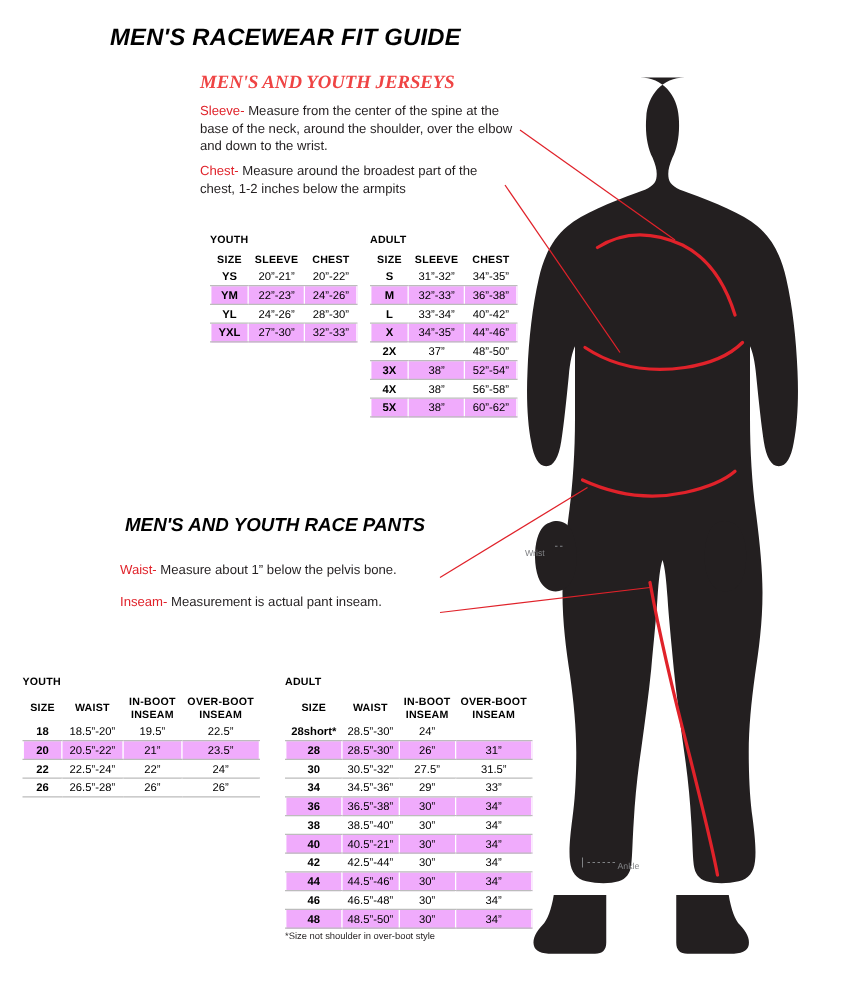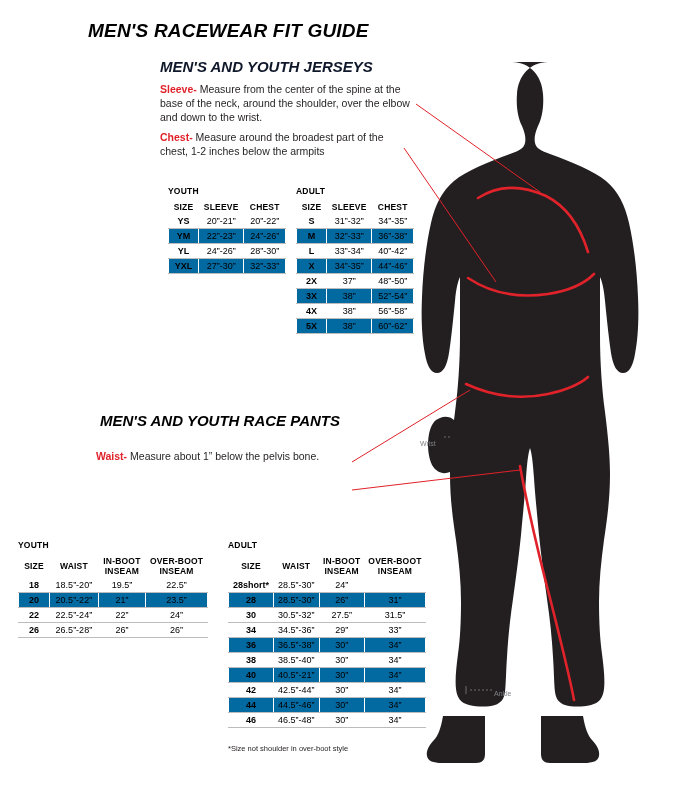--- a/index.html
+++ b/index.html
@@ -31,43 +31,44 @@
     color: #000;
     white-space: nowrap;
   }
   #jerseys-title {
     position: absolute;
     left: 160px;
     top: 58px;
     font-size: 15px;
     font-weight: bold;
     font-style: italic;
-    color: #0f172a;
-    white-space: nowrap;
+    color: #ef4444;
+    white-space: nowrap;
+    font-family: Liberation Serif, serif;
   }
   #pants-title {
     position: absolute;
     left: 100px;
     top: 412px;
     font-size: 15px;
     font-weight: bold;
     font-style: italic;
     color: #000;
     white-space: nowrap;
   }
   
   .def {
     position: absolute;
     font-size: 10.5px;
     line-height: 14px;
     color: #231f20;
   }
   .def b {
     color: #e0222a;
-    font-weight: bold;
+    font-weight: normal;
   }
   #def-sleeve { left: 160px; top: 82px; width: 256px; }
   #def-chest  { left: 160px; top: 130px; width: 248px; }
   #def-waist  { left: 96px;  top: 449px; width: 300px; }
   #def-inseam { left: 96px;  top: 475px; width: 300px; }
 
   
   .tbl-wrap { position: absolute; }
   table.size {
     border-collapse: collapse;
@@ -83,21 +84,21 @@
   }
   table.size tr.hdr th {
     border: none;
     background: #ffffff;
     font-weight: bold;
     font-size: 8.5px;
     padding-bottom: 1px;
     letter-spacing: 0.2px;
   }
   table.size tr.row-odd td { background: #ffffff; }
-  table.size tr.row-even td { background: #0369a1; }
+  table.size tr.row-even td { background: #f0abfc; }
   table.size tr td:first-child { font-weight: bold; }
   table.size tr.row-odd td,
   table.size tr.row-even td {
     border-bottom: 1px solid #bcbcbc;
   }
   .grp-label {
     position: absolute;
     font-size: 8.5px;
     font-weight: bold;
     letter-spacing: 0.2px;
@@ -245,20 +246,23 @@
 
   <div class="def" id="def-sleeve">
     <b>Sleeve-</b><span> Measure from the center of the spine at the base of the neck, around the shoulder, over the elbow and down to the wrist.</span>
   </div>
   <div class="def" id="def-chest">
     <b>Chest-</b><span> Measure around the broadest part of the chest, 1-2 inches below the armpits</span>
   </div>
   <div class="def" id="def-waist">
     <b>Waist-</b><span> Measure about 1” below the pelvis bone.</span>
   </div>
+  <div class="def" id="def-inseam">
+    <b>Inseam-</b><span> Measurement is actual pant inseam.</span>
+  </div>
 
   <div class="grp-label" id="lbl-youth-jersey">YOUTH</div>
   <div class="tbl-wrap" id="tbl-youth-jersey" style="padding-top: 14px;">
       <table class="size" style="width: 118px;">
         <thead>
           <tr class="hdr">
             <th style="width: 30px;">SIZE</th>
             <th style="width: 46px;">SLEEVE</th>
             <th style="width: 46px;">CHEST</th>
           </tr>
@@ -448,19 +452,25 @@
             <td style="width: 56px;">44.5”-46”</td>
             <td style="width: 48px;">30”</td>
             <td style="width: 56px;">34”</td>
           </tr>
           <tr class="row-odd">
             <td style="width: 38px;">46</td>
             <td style="width: 56px;">46.5”-48”</td>
             <td style="width: 48px;">30”</td>
             <td style="width: 56px;">34”</td>
           </tr>
+          <tr class="row-even">
+            <td style="width: 38px;">48</td>
+            <td style="width: 56px;">48.5”-50”</td>
+            <td style="width: 48px;">30”</td>
+            <td style="width: 56px;">34”</td>
+          </tr>
         </tbody>
       </table>
     </div>
 
   <div class="footnote" id="footnote-pants">*Size not shoulder in over-boot style</div>
 
 </div>
 
 </body></html>

